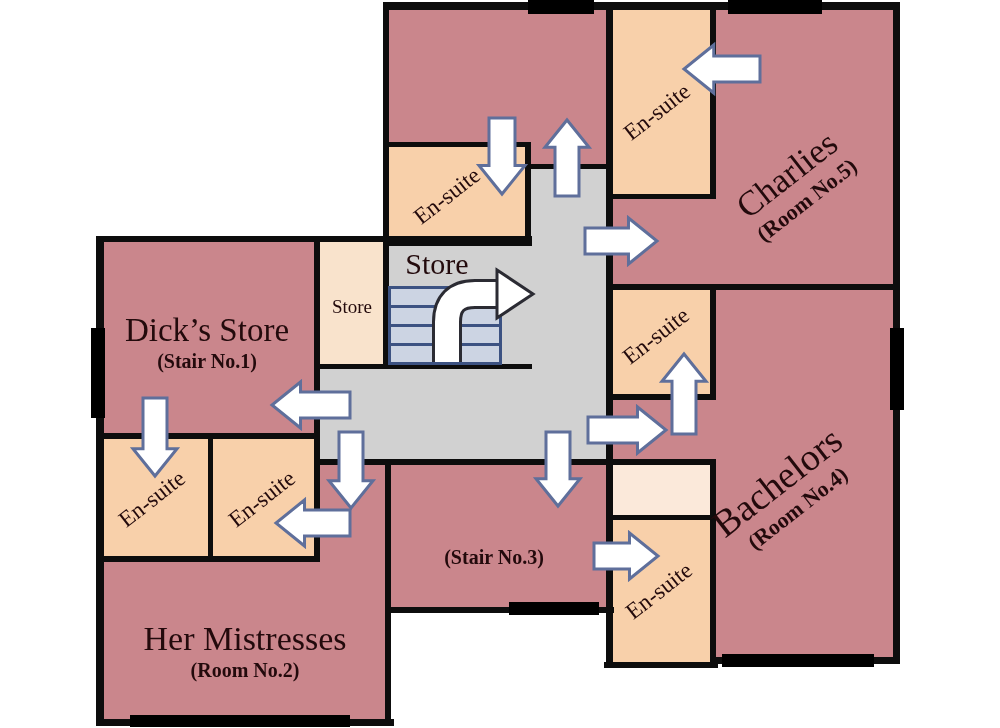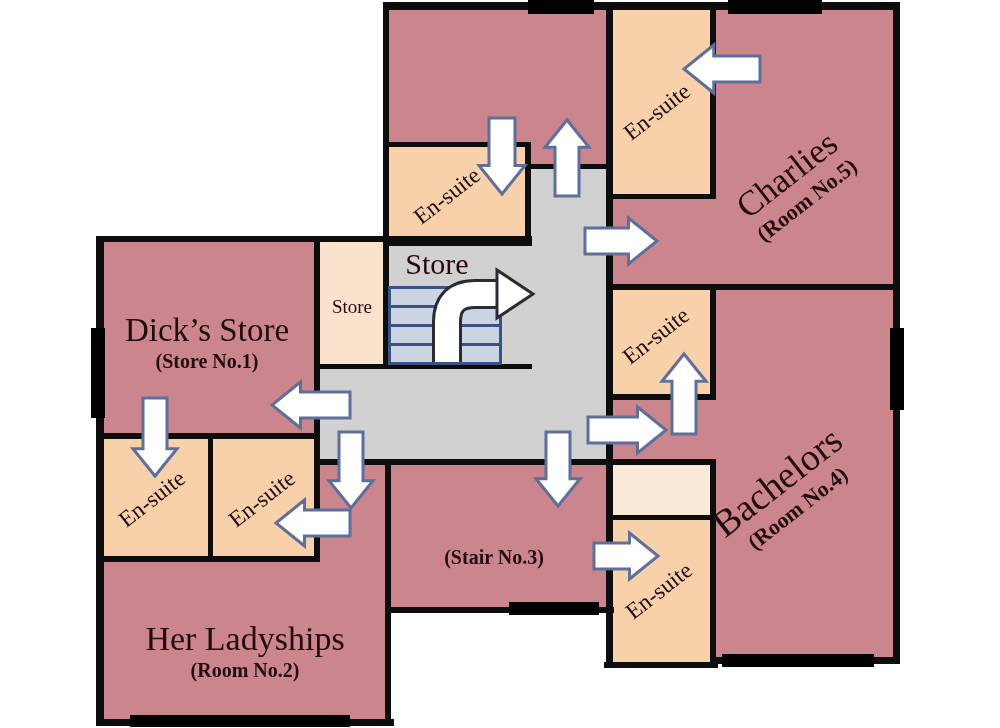--- a/index.html
+++ b/index.html
@@ -97,24 +97,24 @@
   <div class="tread" style="left:388px;top:305px;"></div>
   <div class="tread" style="left:388px;top:324px;"></div>
   <div class="tread" style="left:388px;top:343px;"></div>
 
   <div class="label rot" style="left:795px;top:185px;">
     <div class="fs35">Charlies</div>
     <div class="sub sub22">(Room No.5)</div>
   </div>
   <div class="label" style="left:207px;top:343px;">
     <div class="fs33">Dick’s Store</div>
-    <div class="sub sub20">(Store No.1)</div>
+    <div class="sub sub20">(Stair No.1)</div>
   </div>
   <div class="label" style="left:245px;top:651px;">
-    <div class="fs34">Her Ladyships</div>
+    <div class="fs34">Her Mistresses</div>
     <div class="sub sub20">(Room No.2)</div>
   </div>
   <div class="label" style="left:494px;top:556px;">
     <div class="sub sub20">(Stair No.3)</div>
   </div>
   <div class="label rot" style="left:785px;top:492px;">
     <div class="fs38">Bachelors</div>
     <div class="sub sub22">(Room No.4)</div>
   </div>
 

